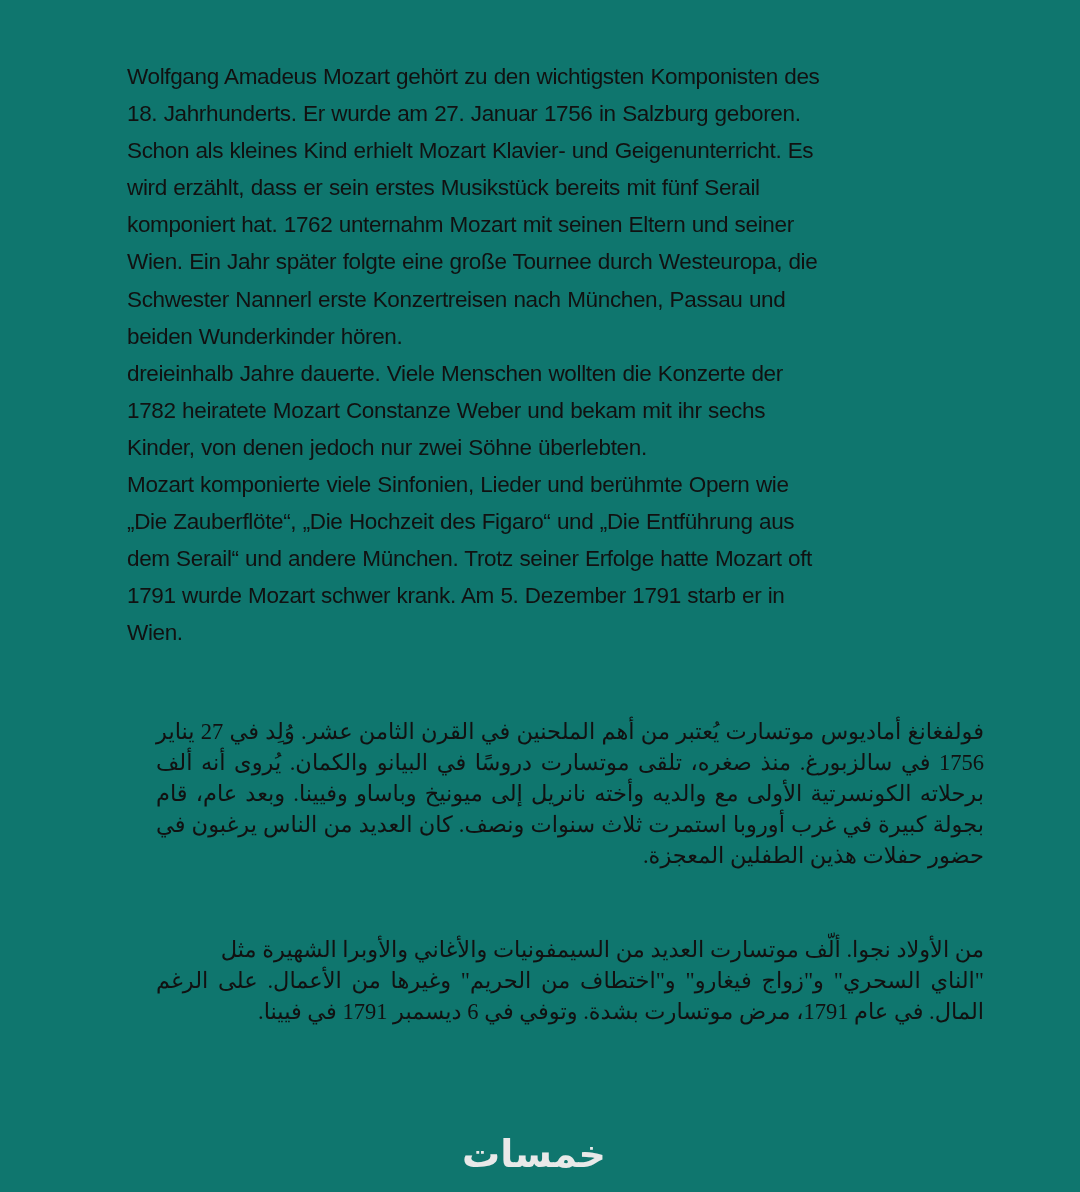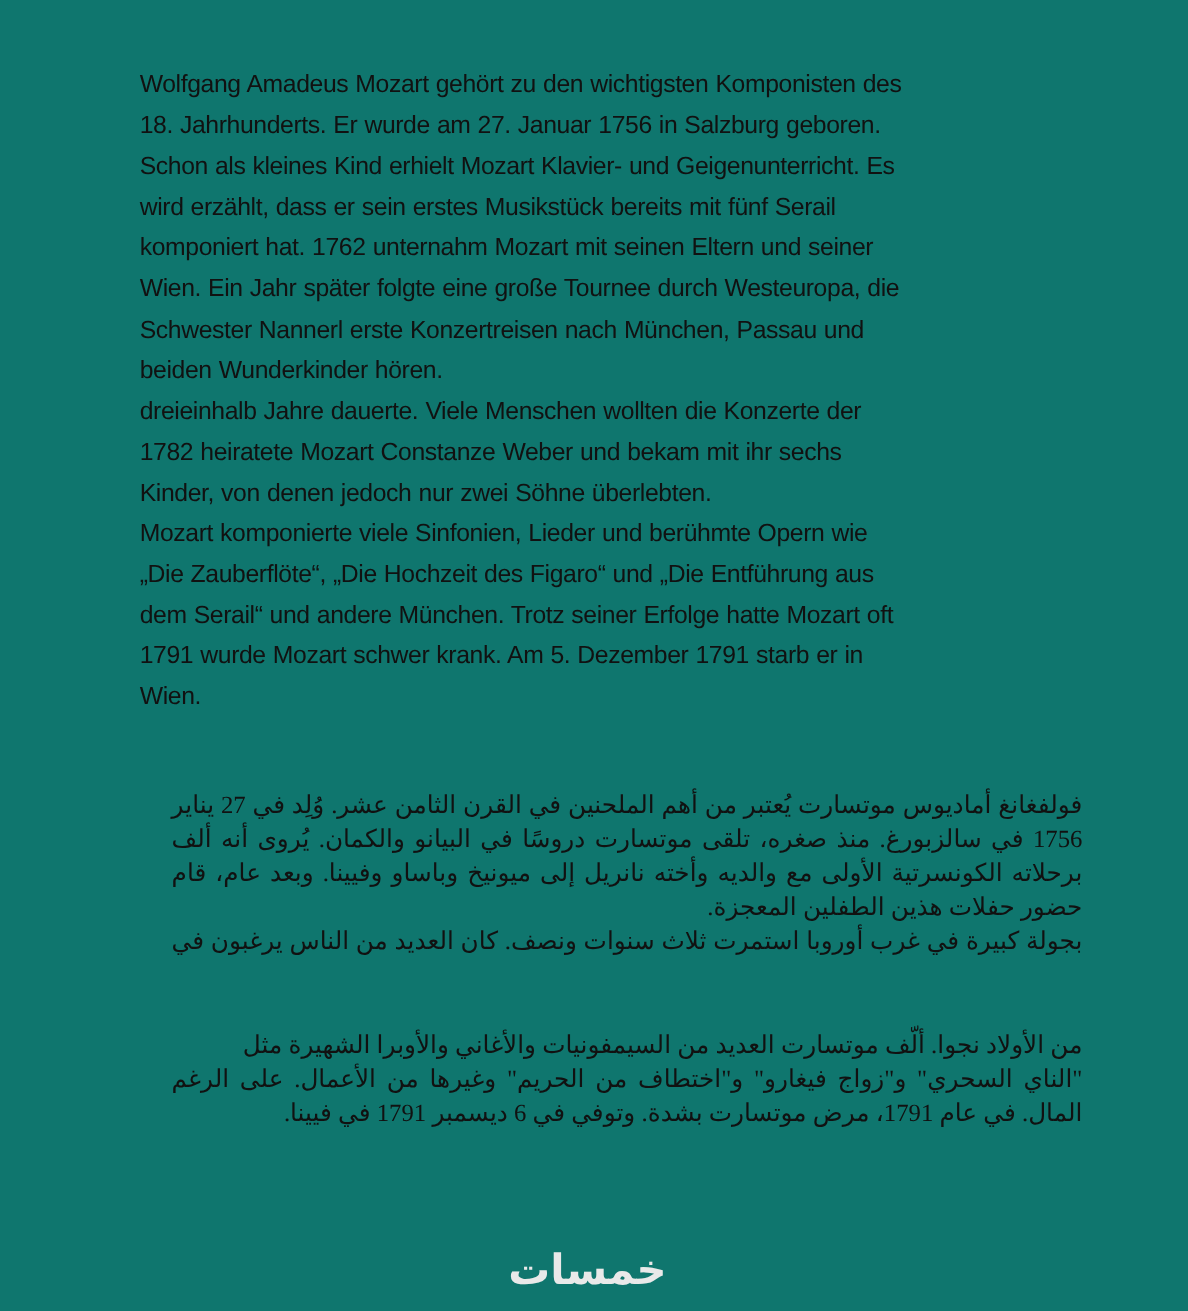--- a/index.html
+++ b/index.html
@@ -97,22 +97,22 @@
     <span class="de-line">„Die Zauberflöte“, „Die Hochzeit des Figaro“ und „Die Entführung aus</span>
     <span class="de-line">dem Serail“ und andere München. Trotz seiner Erfolge hatte Mozart oft</span>
     <span class="de-line">1791 wurde Mozart schwer krank. Am 5. Dezember 1791 starb er in</span>
     <span class="de-line">Wien.</span>
   </div>
 
   <div class="ar-block ar-p1">
     <span class="ar-line">فولفغانغ أماديوس موتسارت يُعتبر من أهم الملحنين في القرن الثامن عشر. وُلِد في 27 يناير</span>
     <span class="ar-line">1756 في سالزبورغ. منذ صغره، تلقى موتسارت دروسًا في البيانو والكمان. يُروى أنه ألف</span>
     <span class="ar-line">برحلاته الكونسرتية الأولى مع والديه وأخته نانريل إلى ميونيخ وباساو وفيينا. وبعد عام، قام</span>
+    <span class="ar-line">بجولة كبيرة في غرب أوروبا استمرت ثلاث سنوات ونصف. كان العديد من الناس يرغبون في</span>
     <span class="ar-line last">حضور حفلات هذين الطفلين المعجزة.</span>
-    <span class="ar-line">بجولة كبيرة في غرب أوروبا استمرت ثلاث سنوات ونصف. كان العديد من الناس يرغبون في</span>
   </div>
 
   <div class="ar-block ar-p2">
     <span class="ar-line last">من الأولاد نجوا. ألّف موتسارت العديد من السيمفونيات والأغاني والأوبرا الشهيرة مثل</span>
     <span class="ar-line">"الناي السحري" و"زواج فيغارو" و"اختطاف من الحريم" وغيرها من الأعمال. على الرغم</span>
     <span class="ar-line last">المال. في عام 1791، مرض موتسارت بشدة. وتوفي في 6 ديسمبر 1791 في فيينا.</span>
   </div>
 
   <div class="watermark">خمسات</div>
 

